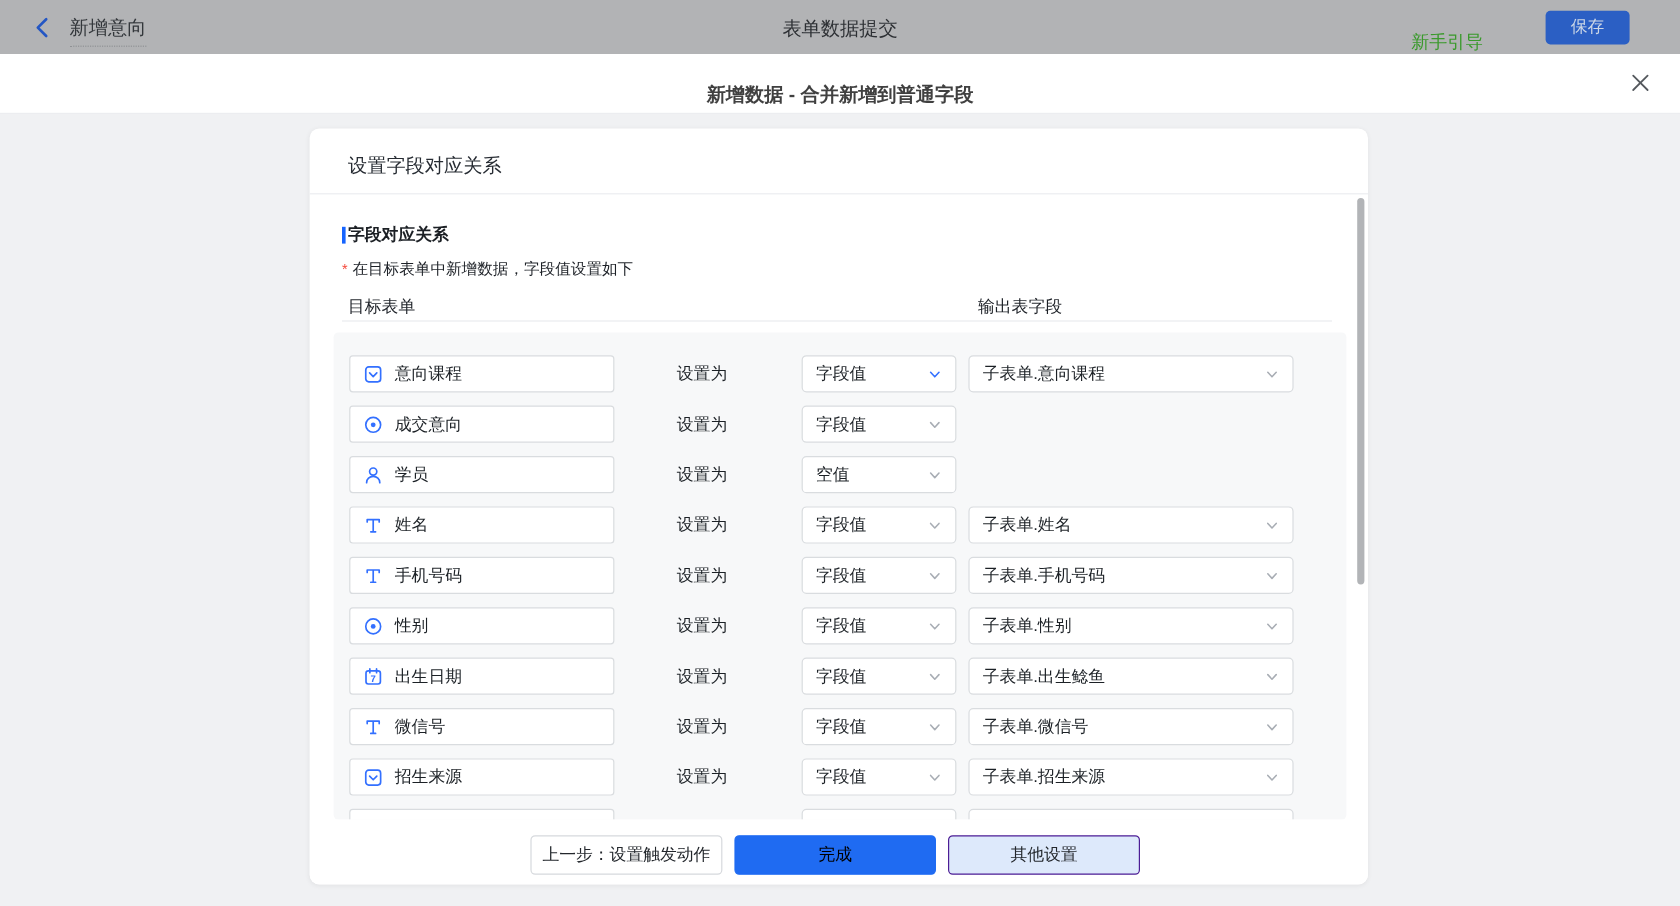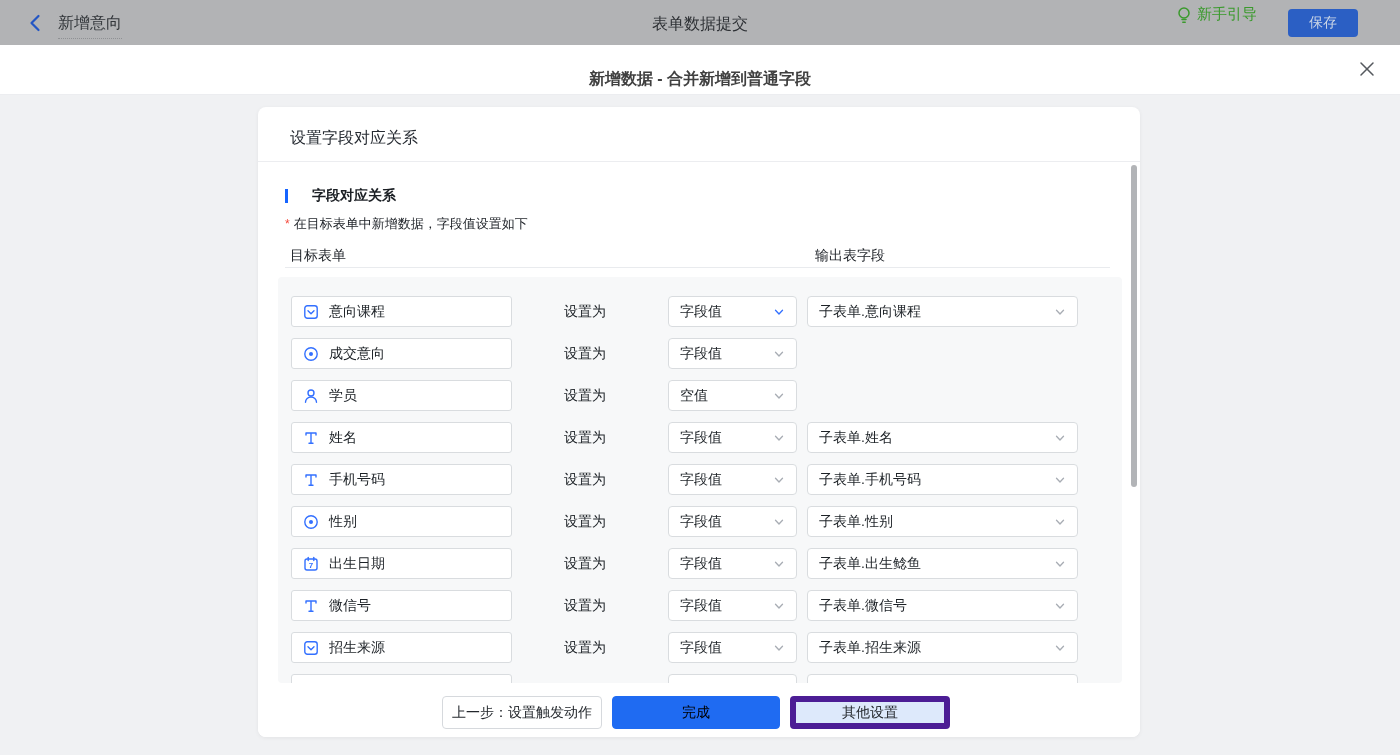--- a/index.html
+++ b/index.html
@@ -3,35 +3,35 @@
 <meta charset="utf-8">
 <style>
   * { margin:0; padding:0; box-sizing:border-box; }
   html,body { width:1400px; height:755px; font-family:"Liberation Sans","DejaVu Sans",sans-serif; background:#f0f1f3; overflow:hidden; }
 
   
   .topbar { position:absolute; left:0; top:0; width:1400px; height:45px; background:#b2b3b5; }
   .back-btn { position:absolute; left:26px; top:13px; width:20px; height:20px; cursor:pointer; }
   .doc-title { position:absolute; left:58px; top:13px; font-size:16px; color:#33373b; padding-bottom:4px; border-bottom:1px dotted #8f9194; }
   .bar-center-title { position:absolute; left:0; top:14px; width:100%; text-align:center; font-size:16px; color:#2d3034; }
-  .guide { position:absolute; left:1176px; top:4px; height:20px; display:flex; align-items:flex-end; gap:5px; color:#3a9a2c; font-size:15px; cursor:pointer; }
+  .guide { position:absolute; left:1176px; top:21px; height:20px; display:flex; align-items:flex-end; gap:5px; color:#3a9a2c; font-size:15px; cursor:pointer;flex-direction:column; }
   .save-btn { position:absolute; left:1288px; top:9px; width:70px; height:28px; background:#2b5fc4; color:#cdd7e6; border:none; border-radius:4px; font-size:14px; cursor:pointer; font-family:inherit; }
 
   
   .modal-header { position:absolute; left:0; top:45px; width:1400px; height:50px; background:#ffffff; border-bottom:1px solid #ecedf0; }
   .modal-title { position:absolute; left:0; top:24px; width:100%; text-align:center; font-size:16px; font-weight:600; color:#404040; }
   .close-btn { position:absolute; left:1358px; top:60px; width:20px; height:20px; cursor:pointer; }
 
   
   .modal-body { position:absolute; left:0; top:95px; width:1400px; height:660px; background:#f0f1f3; }
   .card { position:absolute; left:258px; top:12px; width:882px; height:630px; background:#ffffff; border-radius:8px; box-shadow:0 1px 4px rgba(0,0,0,0.06); overflow:hidden; }
   .card-title { position:absolute; left:32px; top:21px; font-size:16px; font-weight:500; color:#272c33; }
   .card-title-divider { position:absolute; left:0; top:54px; width:882px; height:1px; background:#ecedf0; }
 
-  .section-title { position:absolute; left:27px; top:81px; height:16px; display:flex; align-items:center; gap:24px; }
+  .section-title { position:absolute; left:27px; top:81px; height:16px; display:flex; align-items:center; gap:2px; }
   .section-bar { width:3px; height:14px; background:#1664ff; }
   .section-title span.txt { font-size:14px; font-weight:bold; color:#1b1f24; }
   .note { position:absolute; left:27px; top:108px; font-size:13px; color:#1d2127; }
   .note .star { color:#f5483b; font-size:12px; margin-right:4px; }
 
   .col-head { position:absolute; top:140px; font-size:14px; color:#1d2127; }
   .col-head.target { left:32px; }
   .col-head.output { left:557px; }
   .head-divider { position:absolute; left:27px; top:160px; width:825px; height:1px; background:#e9ebee; }
 
@@ -44,21 +44,21 @@
   .sel { position:absolute; top:0; height:31px; background:#fff; border:1px solid #d9dcdf; border-radius:4px; display:flex; align-items:center; justify-content:space-between; padding:0 11px; cursor:pointer; }
   .sel.mode { left:390px; width:129px;align-items:center; }
   .sel.out { left:529px; width:271px; }
   .sel .s-label { font-size:14px; color:#1c2126; white-space:nowrap; overflow:hidden; }
   .scroll-thumb { position:absolute; left:873px; top:58px; width:6px; height:322px; background:#b2b4b7; border-radius:3px; cursor:pointer; }
 
   .card-footer { position:absolute; left:0; top:576px; width:882px; height:54px; background:#fff; }
   .btn { position:absolute; top:13px; height:33px; border-radius:4px; font-size:14px; font-family:inherit; cursor:pointer; }
   .btn-prev { left:184px; width:160px; background:#fff; border:1px solid #d6d9dd; color:#23272c; }
   .btn-done { left:354px; width:168px; background:#1f6bf2; border:1px solid #1f6bf2; color:#000000; }
-  .btn-other { left:532px; width:160px; background:#dde9fb; border:6px solid #4c1d95; color:#23272c; }
+  .btn-other { left:532px; width:160px; background:#dde9fb; border:1px solid #4c1d95; color:#23272c; }
 </style>
 </head>
 <body>
 
 <div class="topbar">
   <div class="back-btn">
     <svg width="20" height="20" viewBox="0 0 20 20">
       <polyline points="12.5,3 5.5,10 12.5,17" fill="none" stroke="#2356c4" stroke-width="2.2" stroke-linecap="round" stroke-linejoin="round"></polyline>
     </svg>
   </div>

